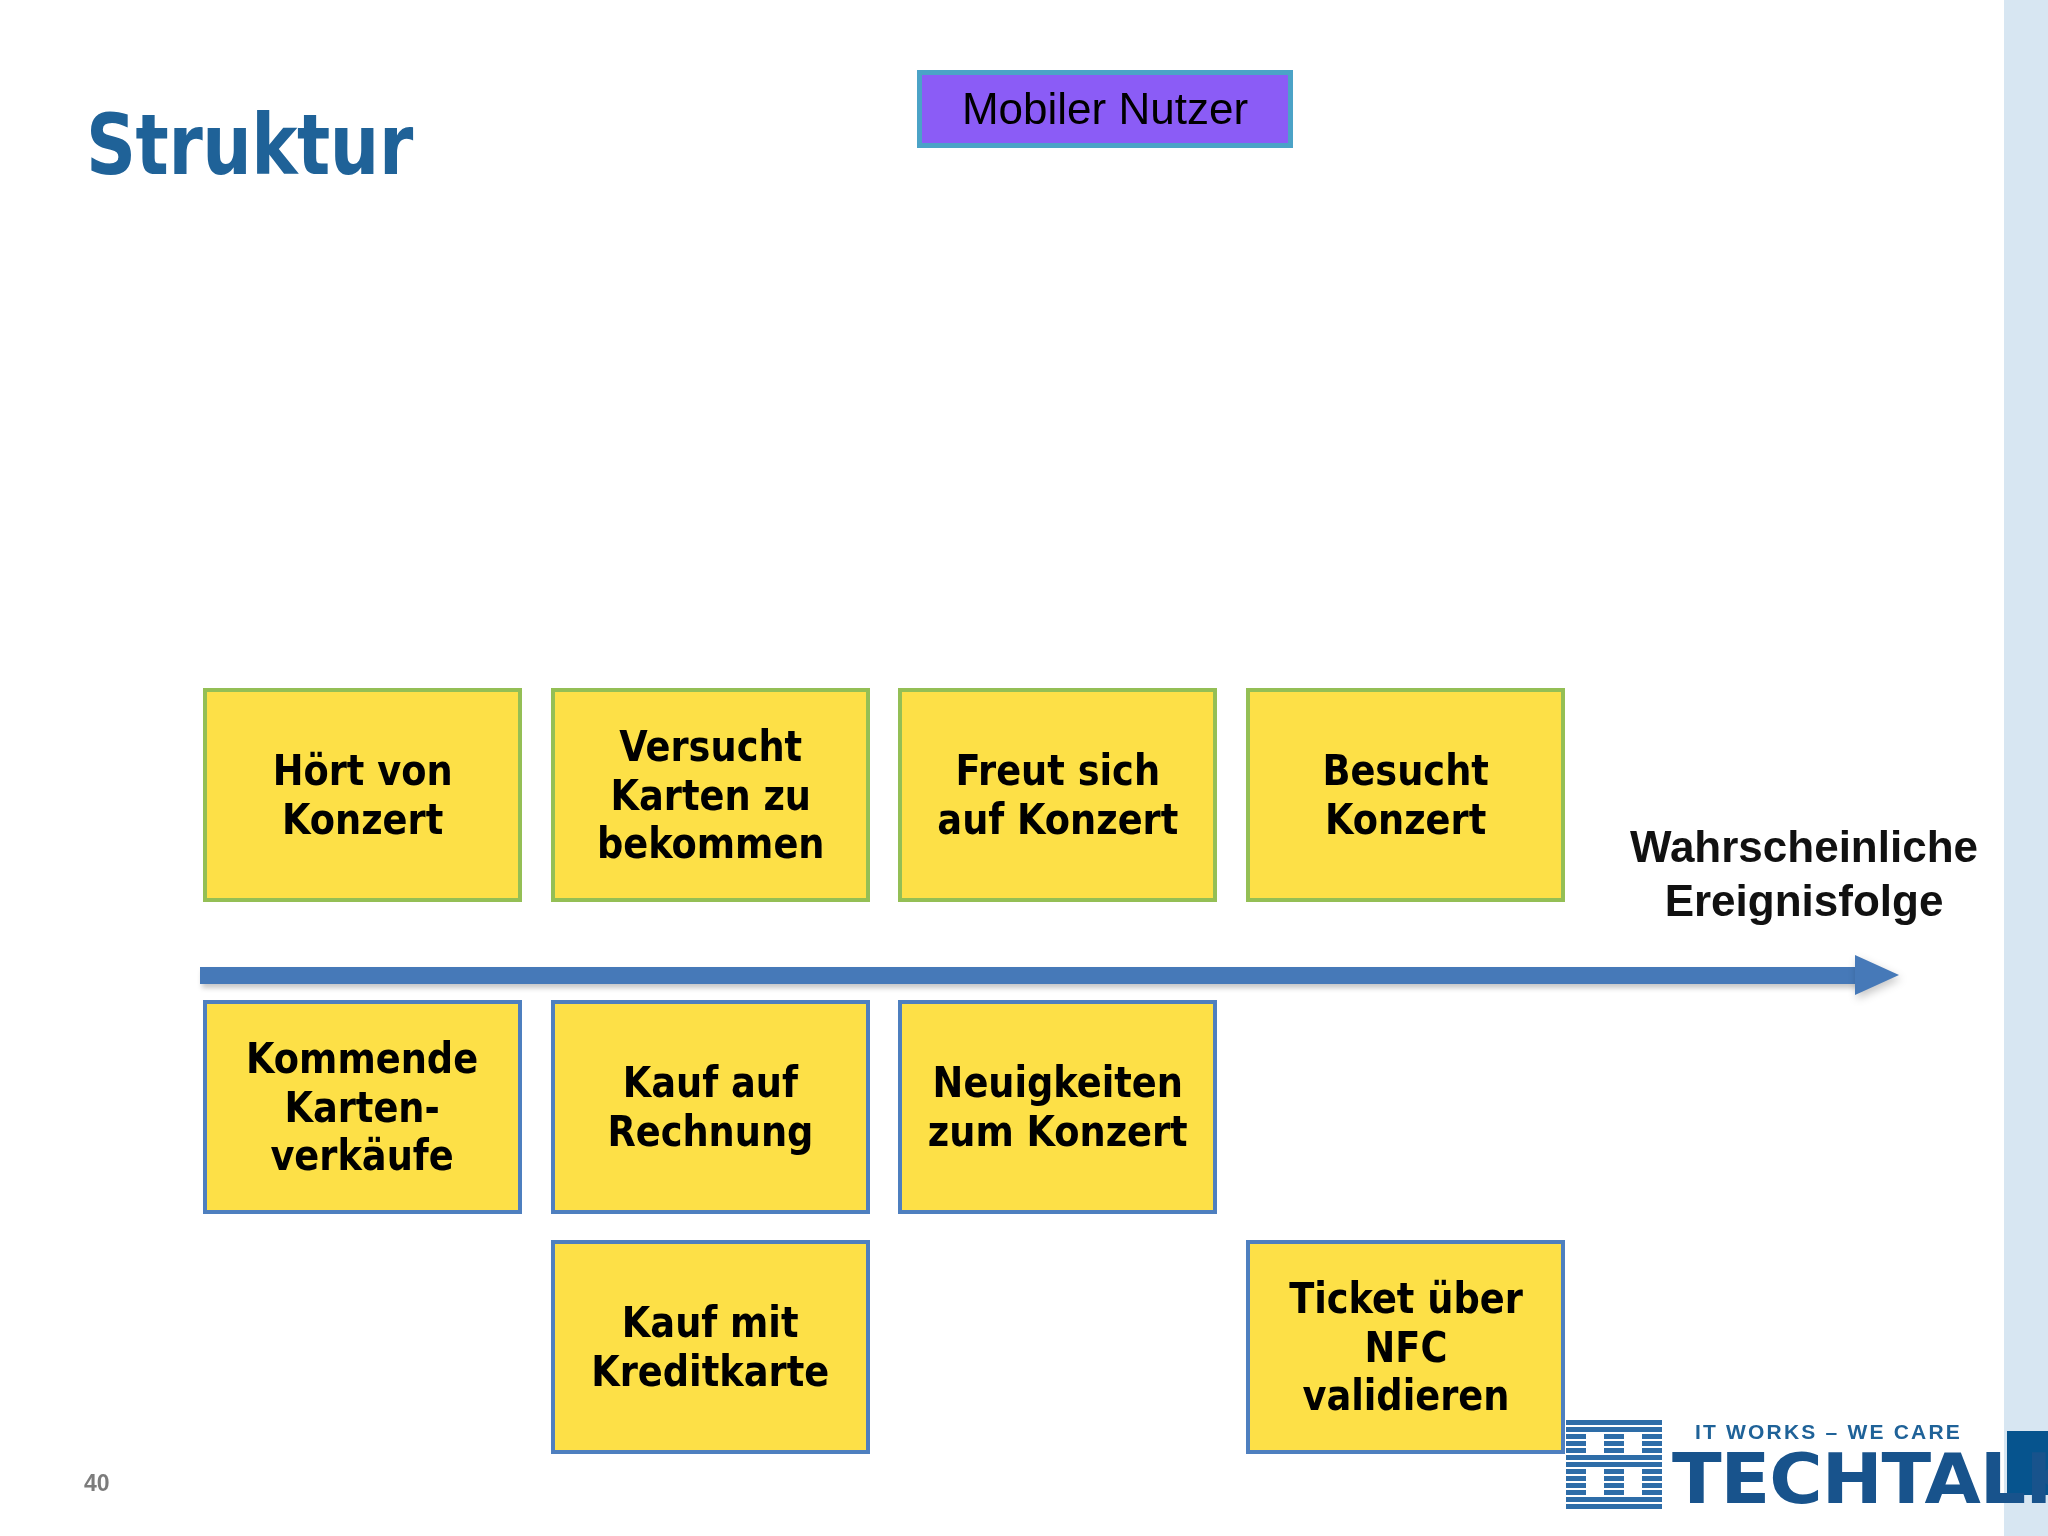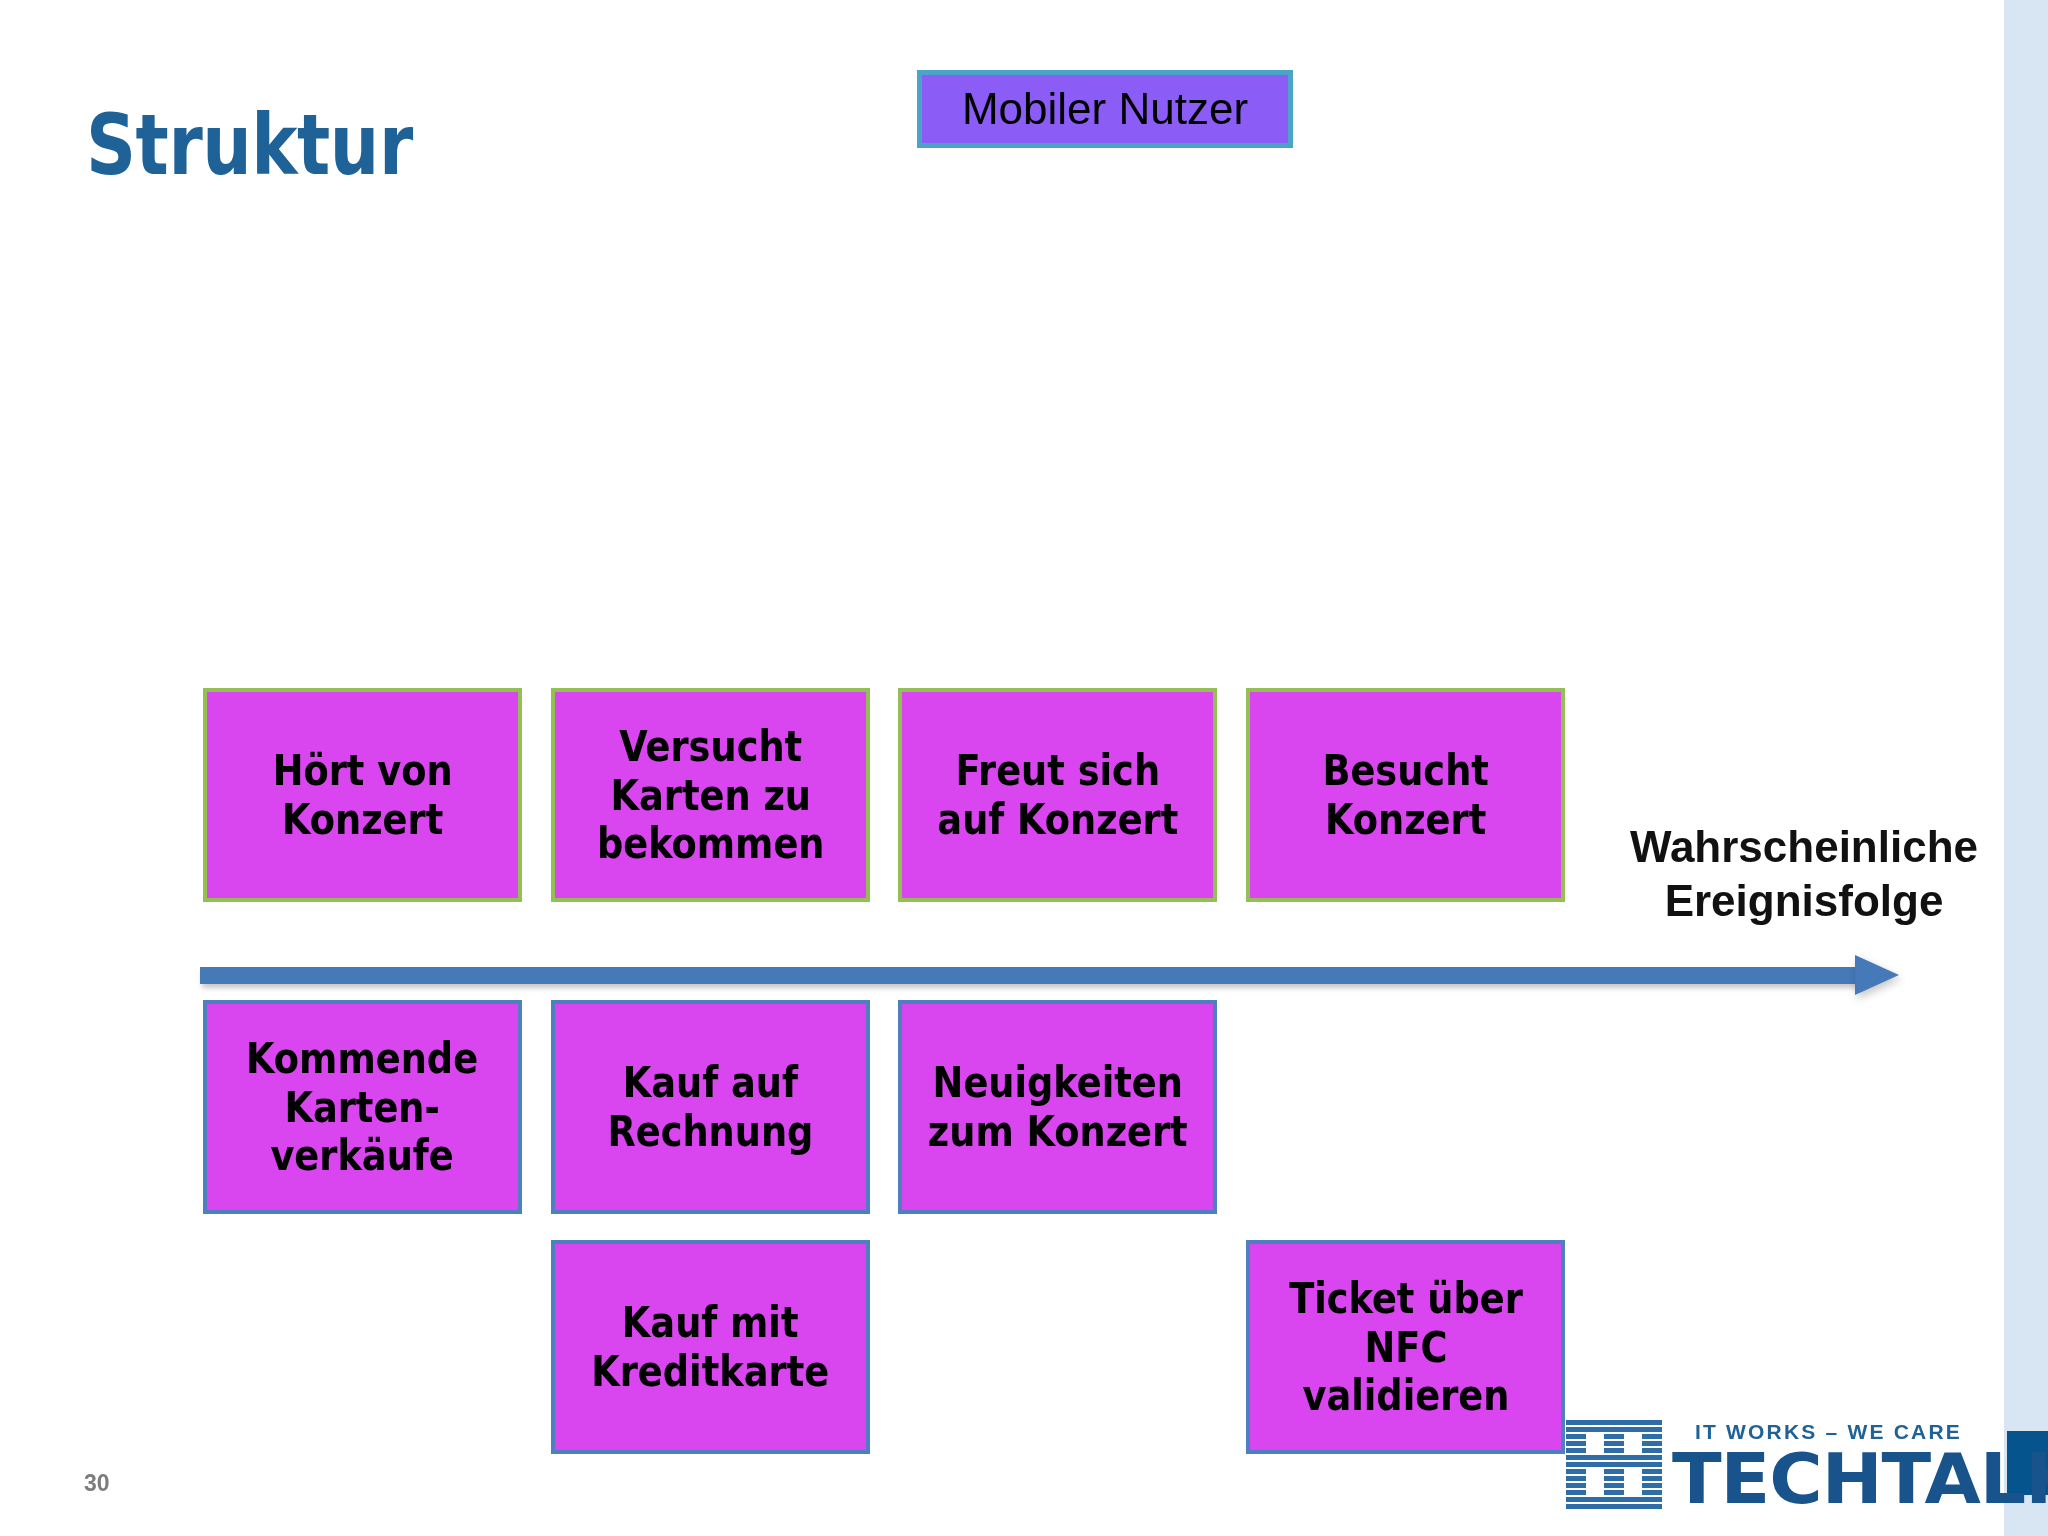--- a/index.html
+++ b/index.html
@@ -66,21 +66,21 @@
     font-size: 44px;
     color: #000000;
     box-sizing: border-box;
   }
 
   
   .pbox {
     position: absolute;
     width: 319px;
     height: 214px;
-    background: #d946ef;
+    background: #fde047;
     display: flex;
     align-items: center;
     justify-content: center;
     text-align: center;
     box-sizing: border-box;
     font-weight: bold;
     font-size: 43px;
     line-height: 1.13;
     color: #000000;
     font-family: "DejaVu Sans Condensed", "Liberation Sans Narrow", "Liberation Sans", sans-serif;
@@ -259,21 +259,21 @@
   <div class="pbox blue row-blue2 col-2">
     <span>Kauf mit
 Kreditkarte</span>
   </div>
   <div class="pbox blue row-blue2 col-4">
     <span>Ticket über
 NFC
 validieren</span>
   </div>
 
-  <div class="page-number">30</div>
+  <div class="page-number">40</div>
 
   <div class="logo">
     <svg class="logo-mark" viewBox="0 0 100 96">
       <g fill="#2E6DA8">
 
         <rect x="2" y="2" width="96" height="5"></rect>
         <rect x="2" y="9" width="96" height="5"></rect>
         <rect x="2" y="16" width="20" height="5"></rect>
         <rect x="40" y="16" width="20" height="5"></rect>
         <rect x="78" y="16" width="20" height="5"></rect>

